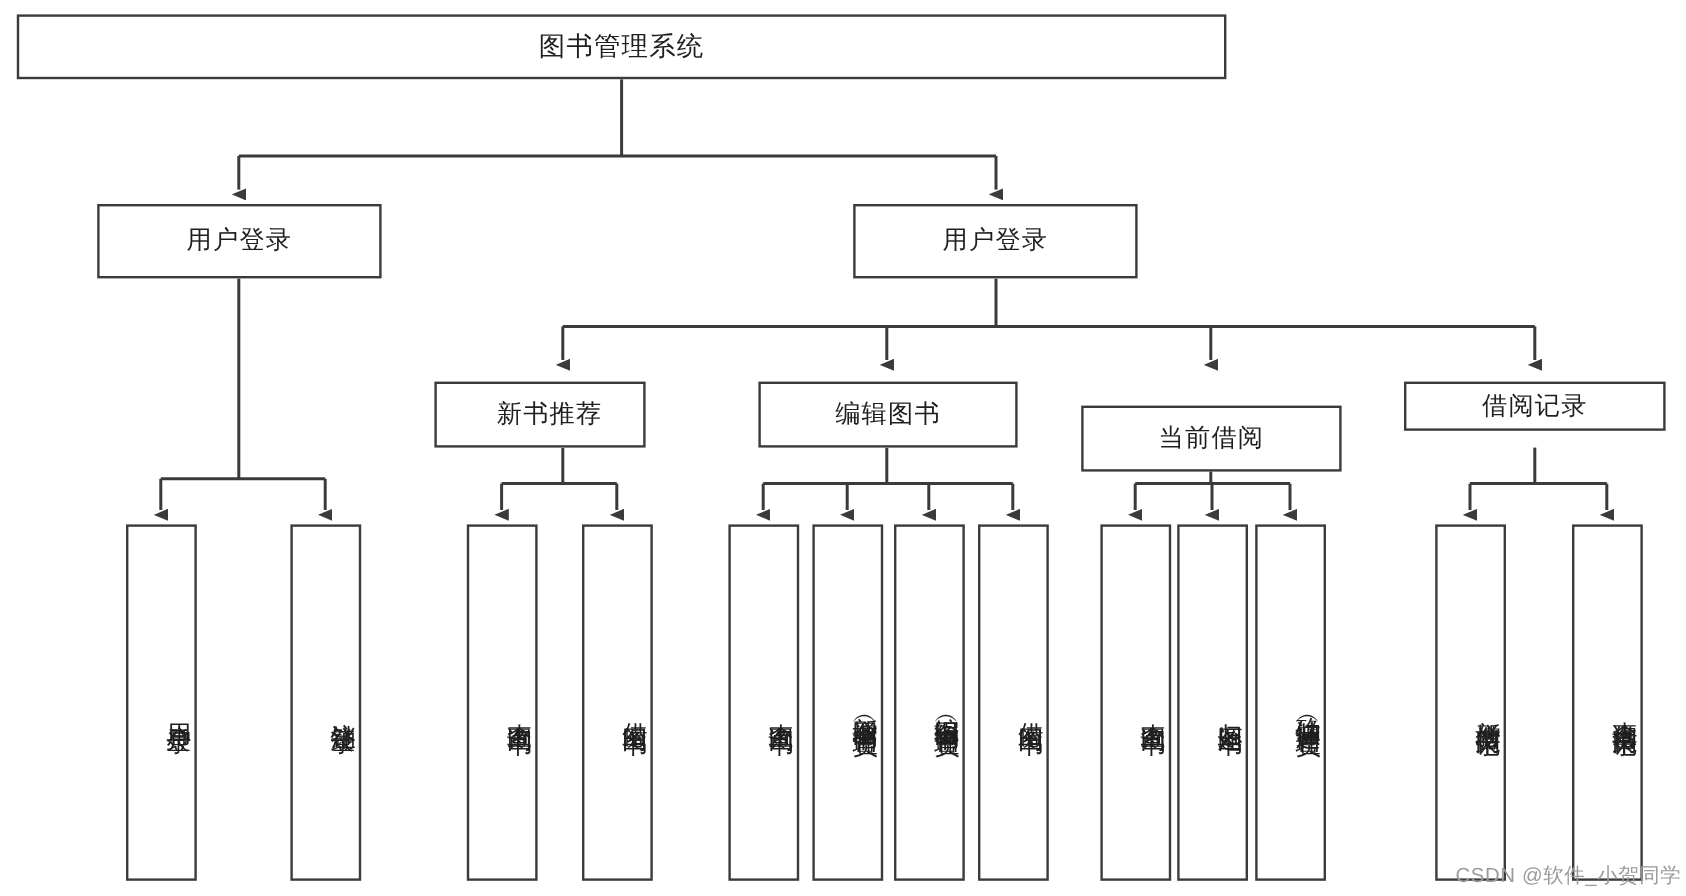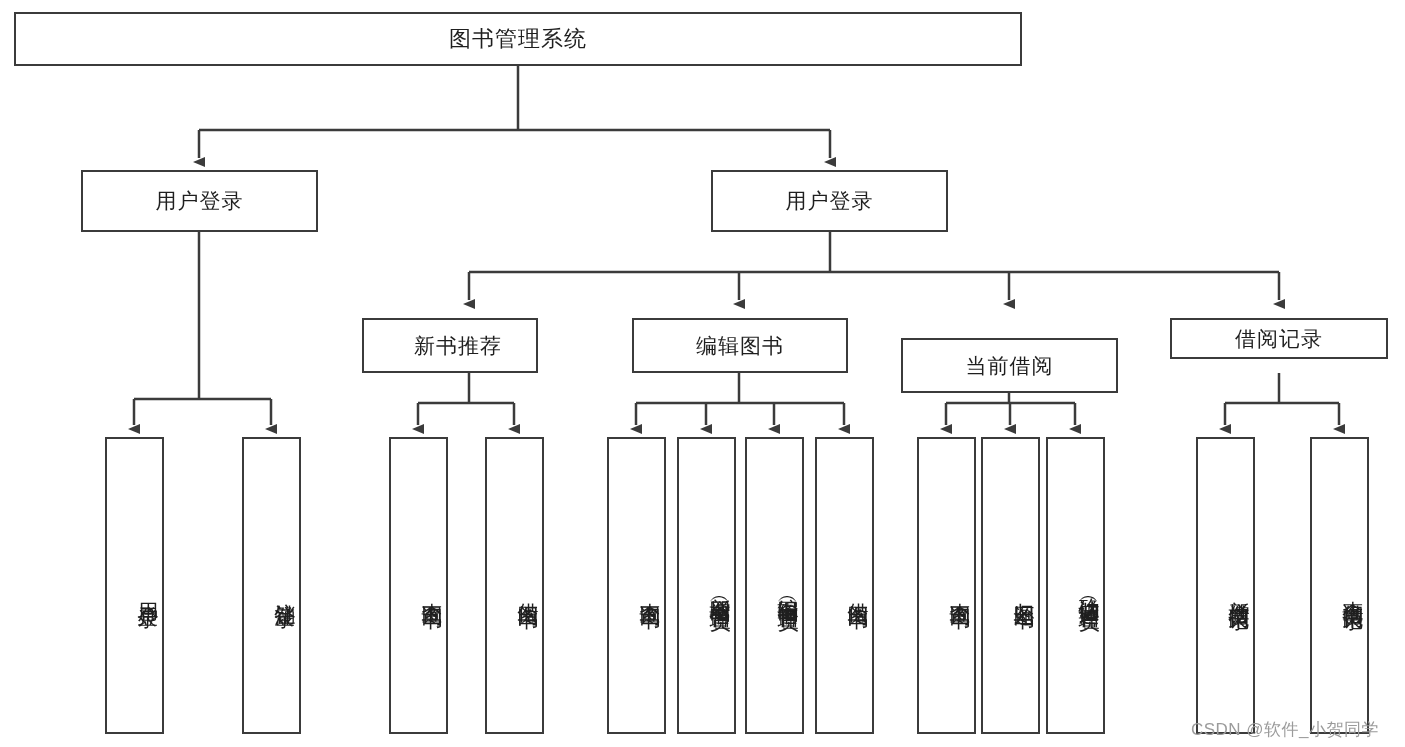--- a/index.html
+++ b/index.html
@@ -53,21 +53,21 @@
     justify-content: center;
   }
   .node.vert .vtext {
     writing-mode: vertical-rl;
     text-orientation: upright;
     display: block;
     text-align: center;
   }
   #watermark {
     position: absolute;
-    right: 26px;
+    right: 4px;
     bottom: 6px;
     font-size: 17px;
     color: #9b9b9b;
     white-space: nowrap;
     letter-spacing: 0.5px;
   }
 </style>
 </head>
 <body>
 

